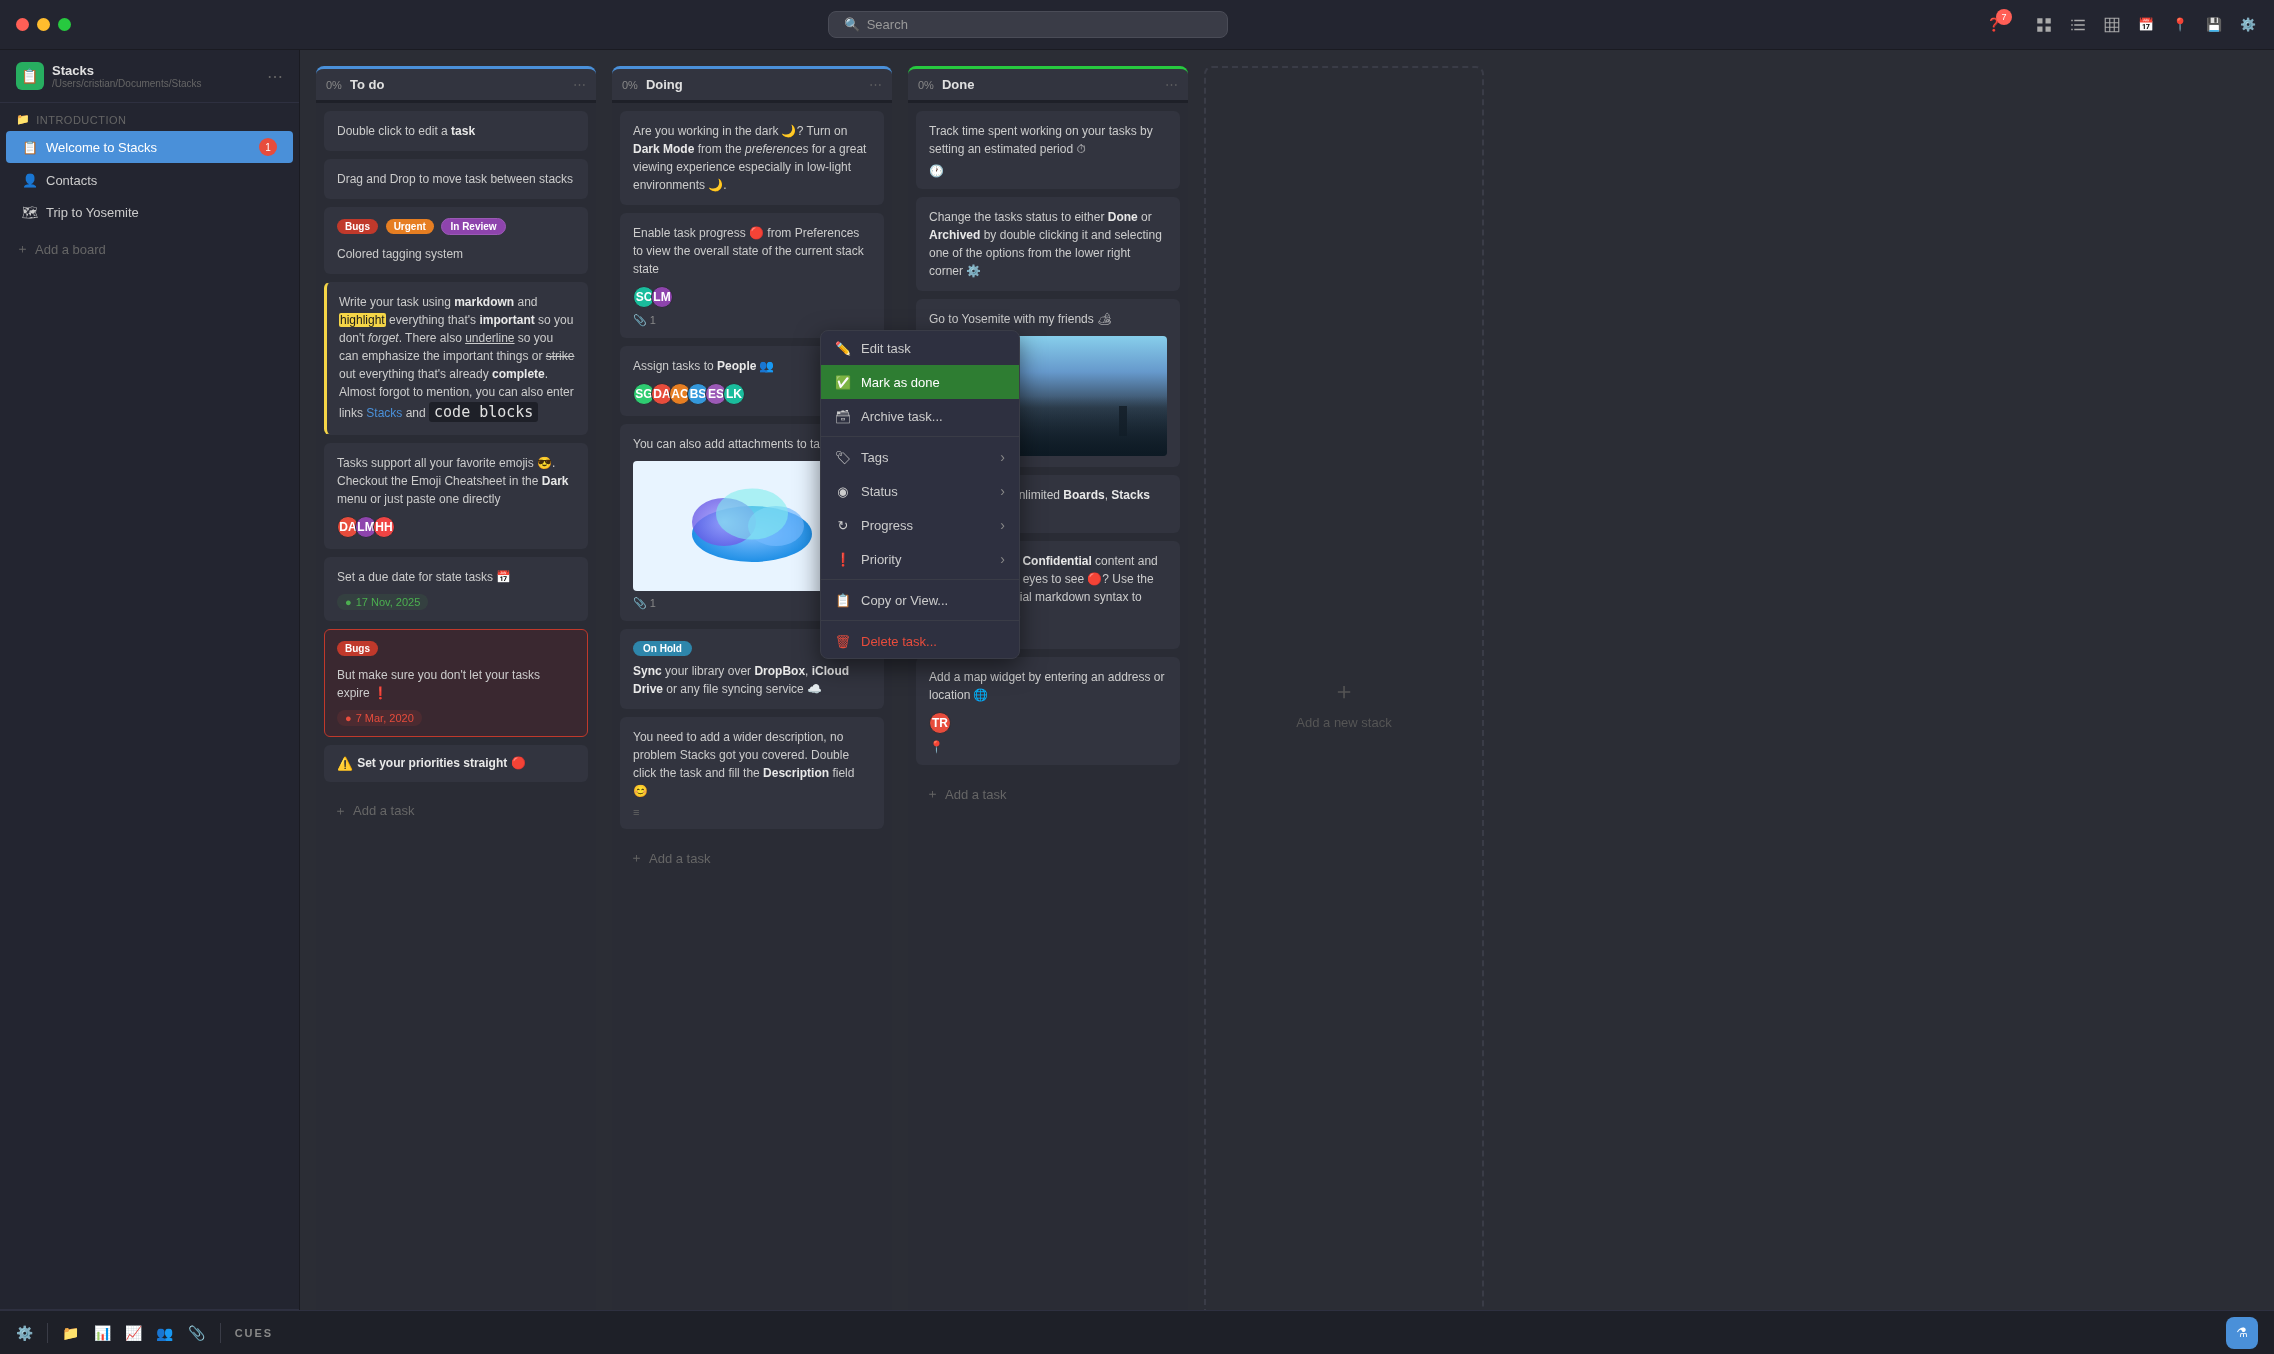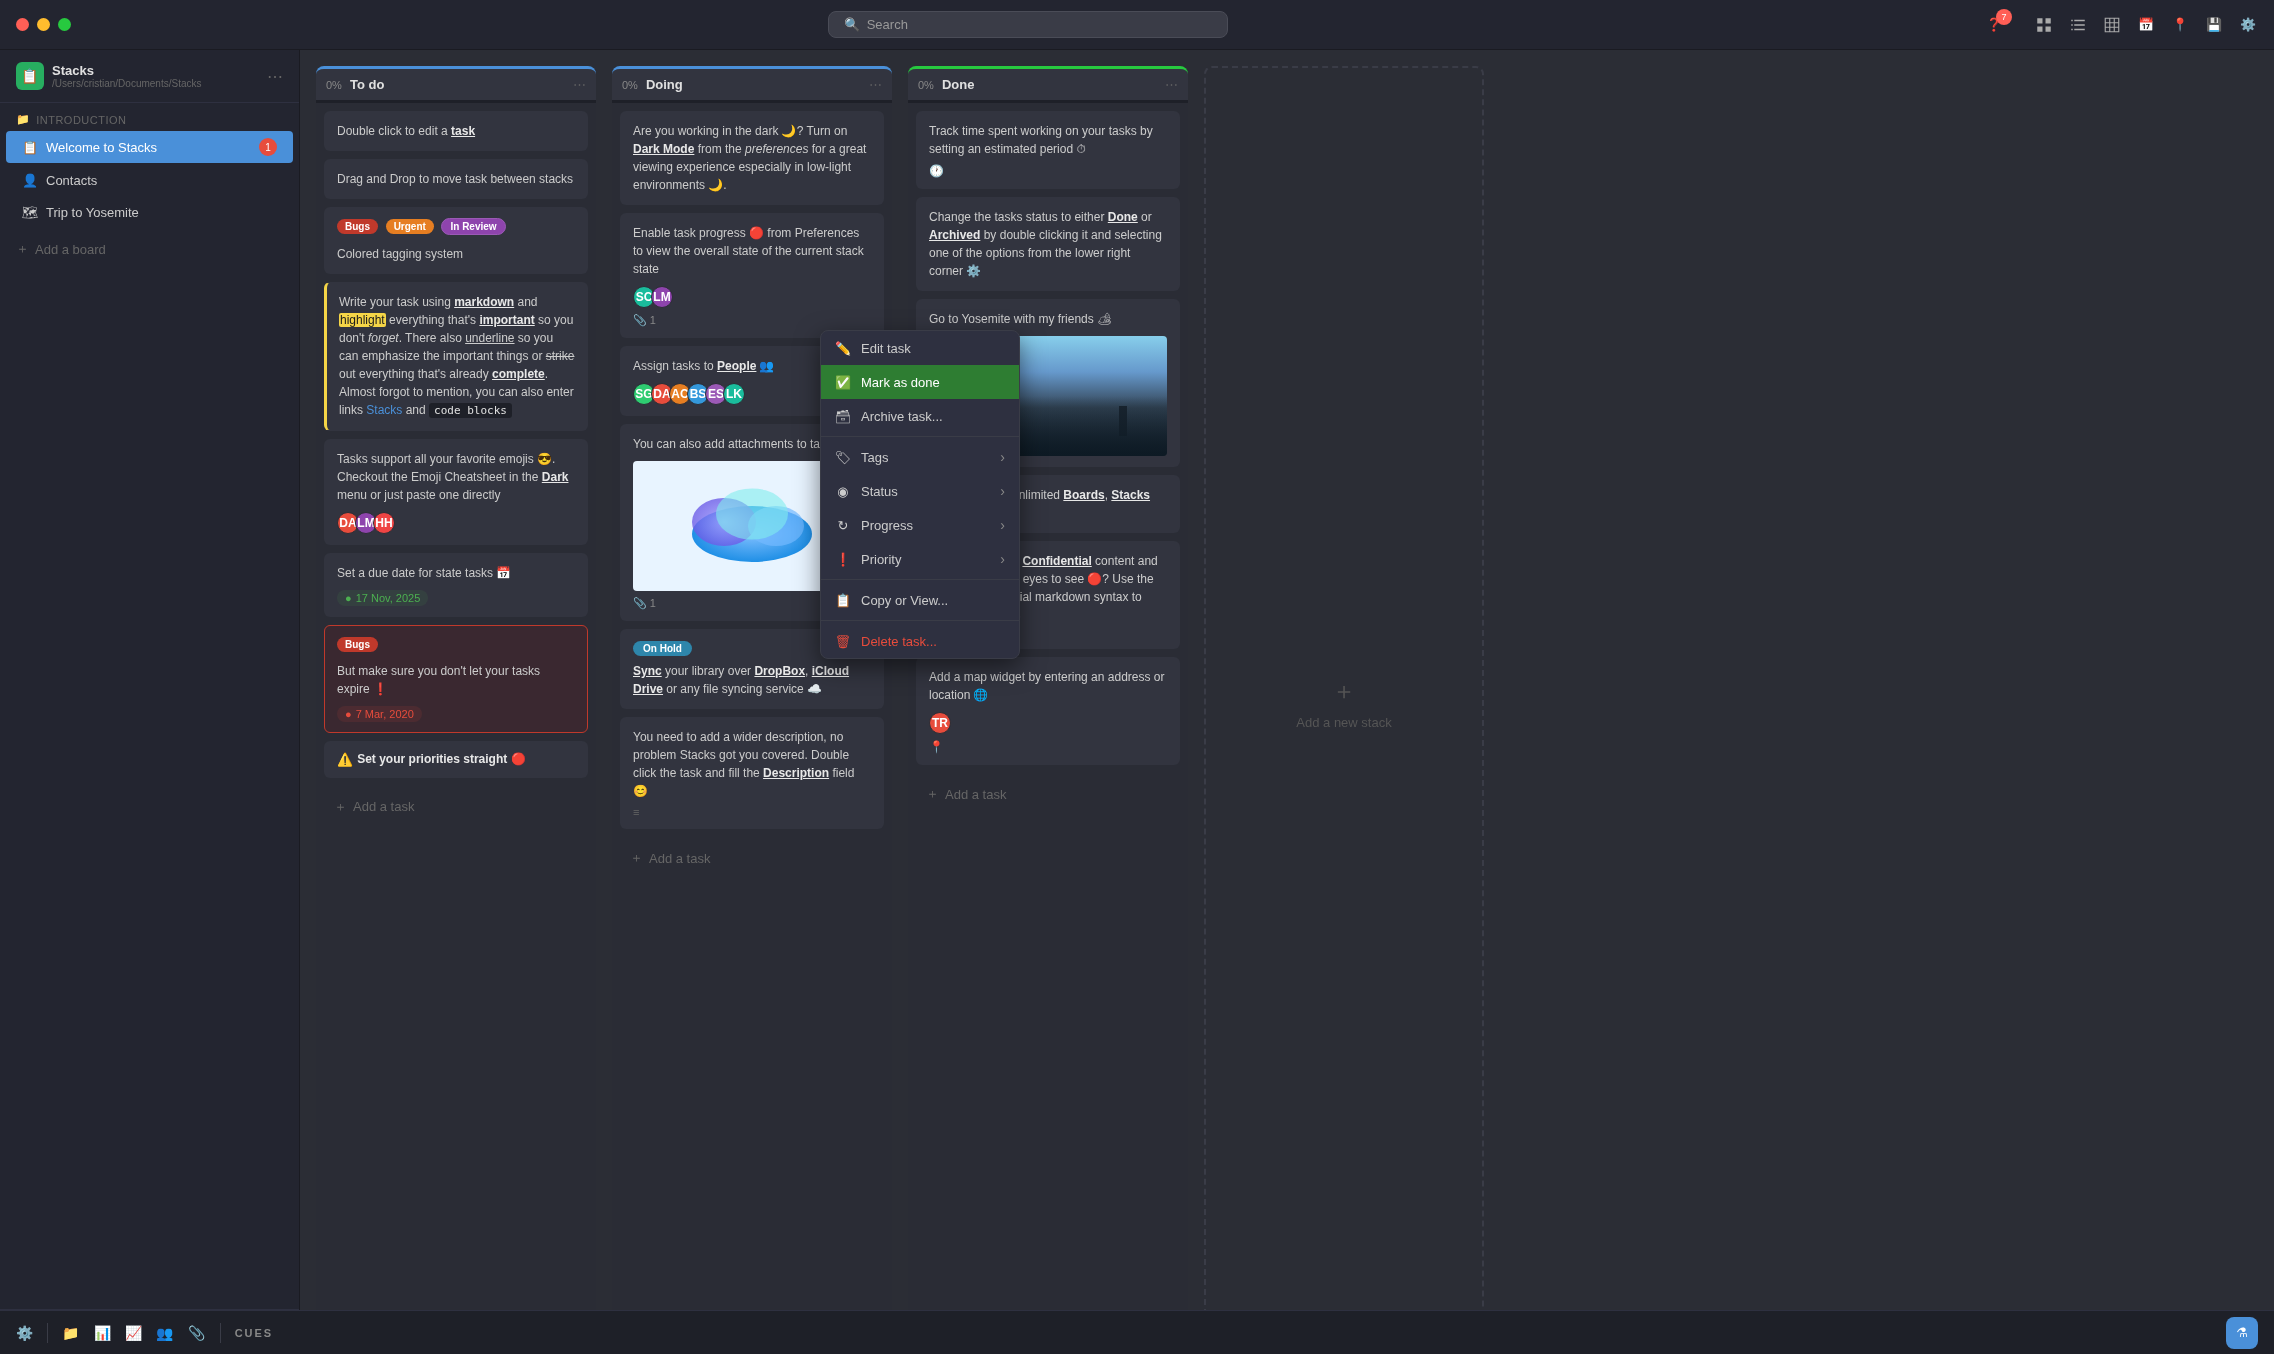--- a/index.html
+++ b/index.html
@@ -190,31 +190,31 @@
     .task-card {
       background: #32343f;
       border-radius: 6px;
       padding: 10px 12px;
       cursor: pointer;
       border: 1px solid transparent;
       position: relative;
     }
     .task-card.expired { border: 1px solid #c0392b; background: #3a2830; }
     .task-text { font-size: 12px; color: #ccc; line-height: 1.5; }
-    .task-text strong { color: #e8e8e8; font-weight: 700; text-decoration: underline; }
+    .task-text strong { color: #e8e8e8; font-weight: 700; }
     .task-text em { font-style: italic; }
     .task-text u { text-decoration: underline; }
     .task-text s { text-decoration: line-through; }
     .highlight { background: #f5d547; color: #1a1a1a; border-radius: 2px; padding: 0 1px; }
     .code-block {
       background: #1e2028;
       border-radius: 3px;
       padding: 1px 5px;
       font-family: monospace;
-      font-size: 11px;
+      font-size: 15px;
       color: #e0e0e0;
     }
     .stacks-link { color: #4a90d9; text-decoration: none; }
     .tag-chip {
       display: inline-block;
       border-radius: 10px;
       padding: 2px 8px;
       font-size: 10px;
       font-weight: 600;
       margin-right: 4px;

